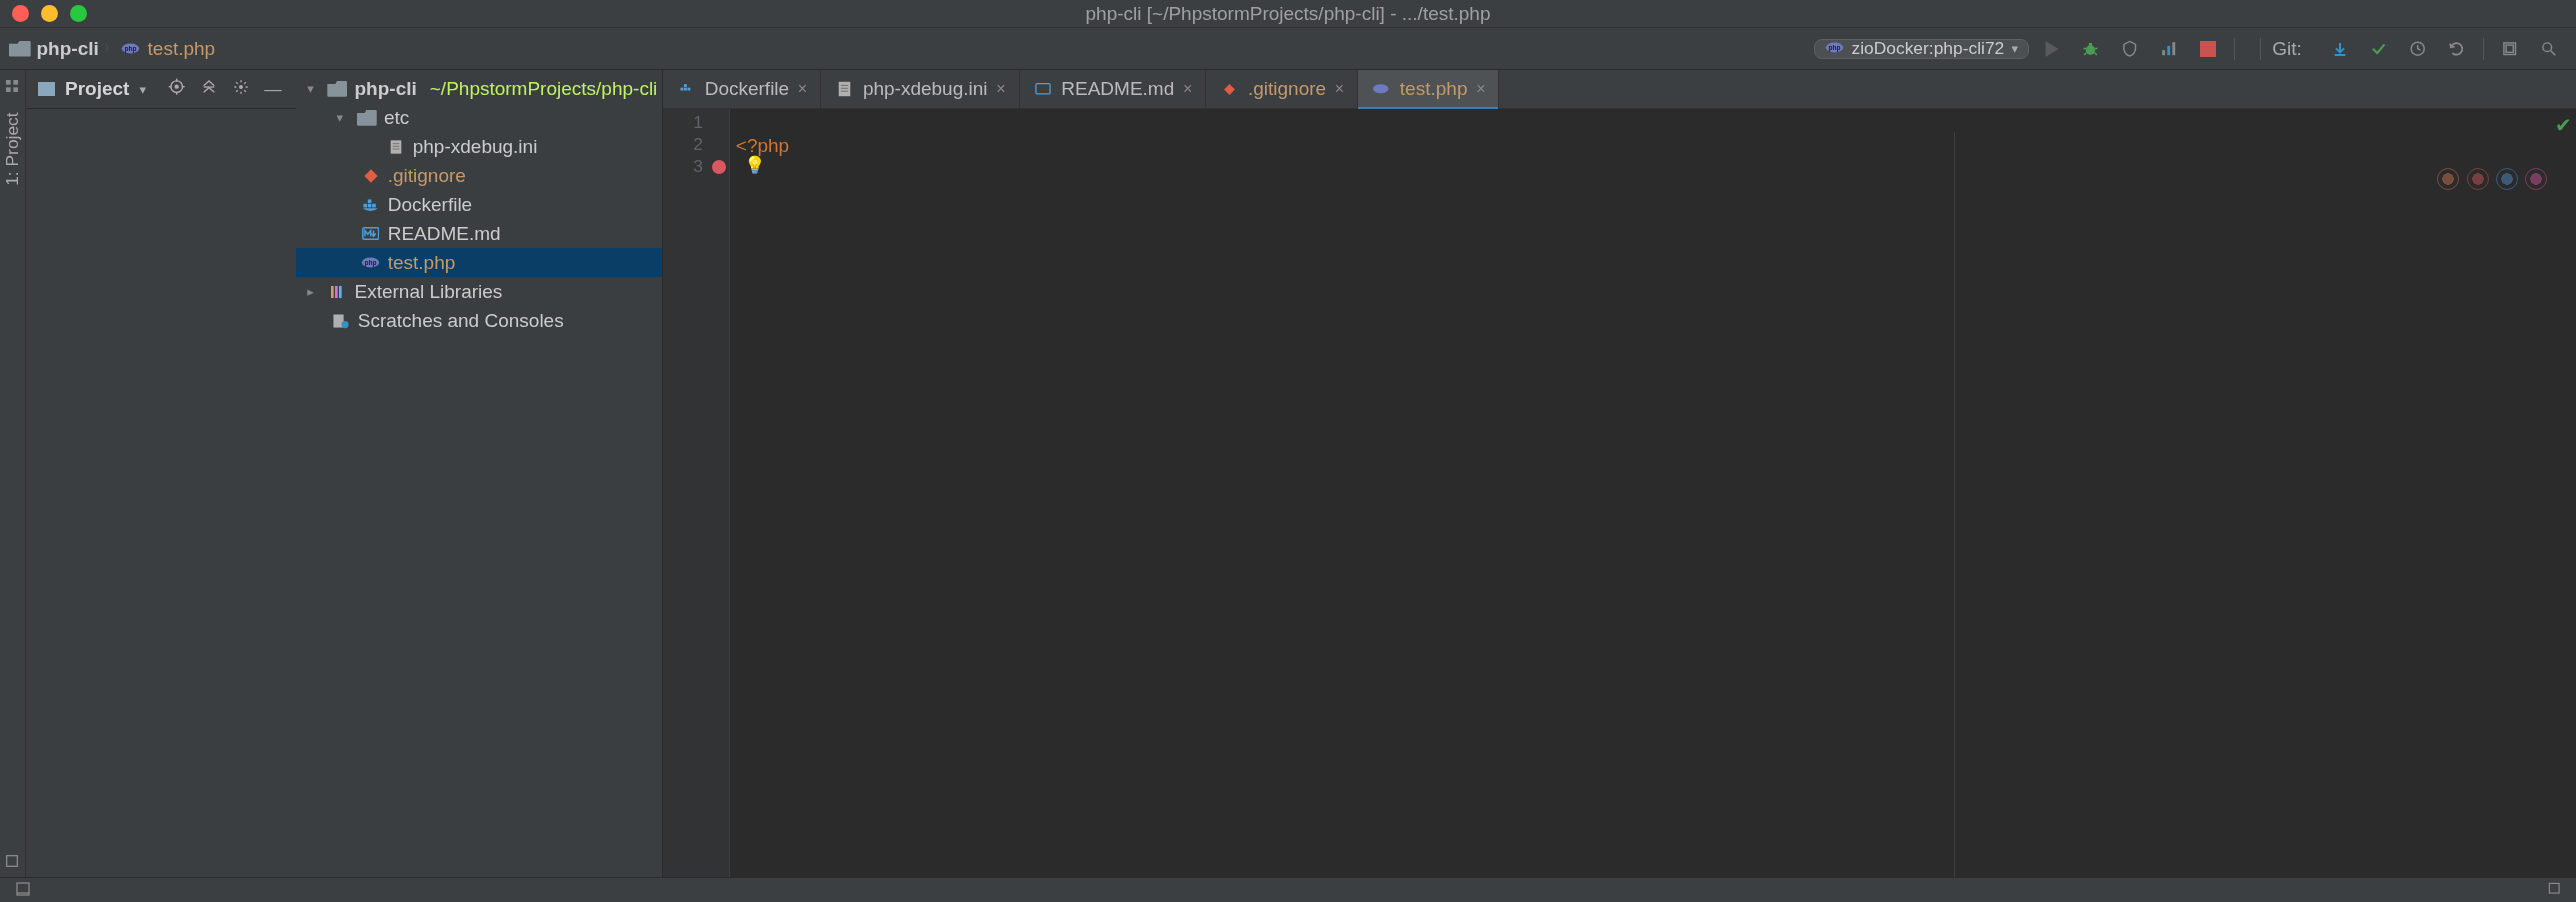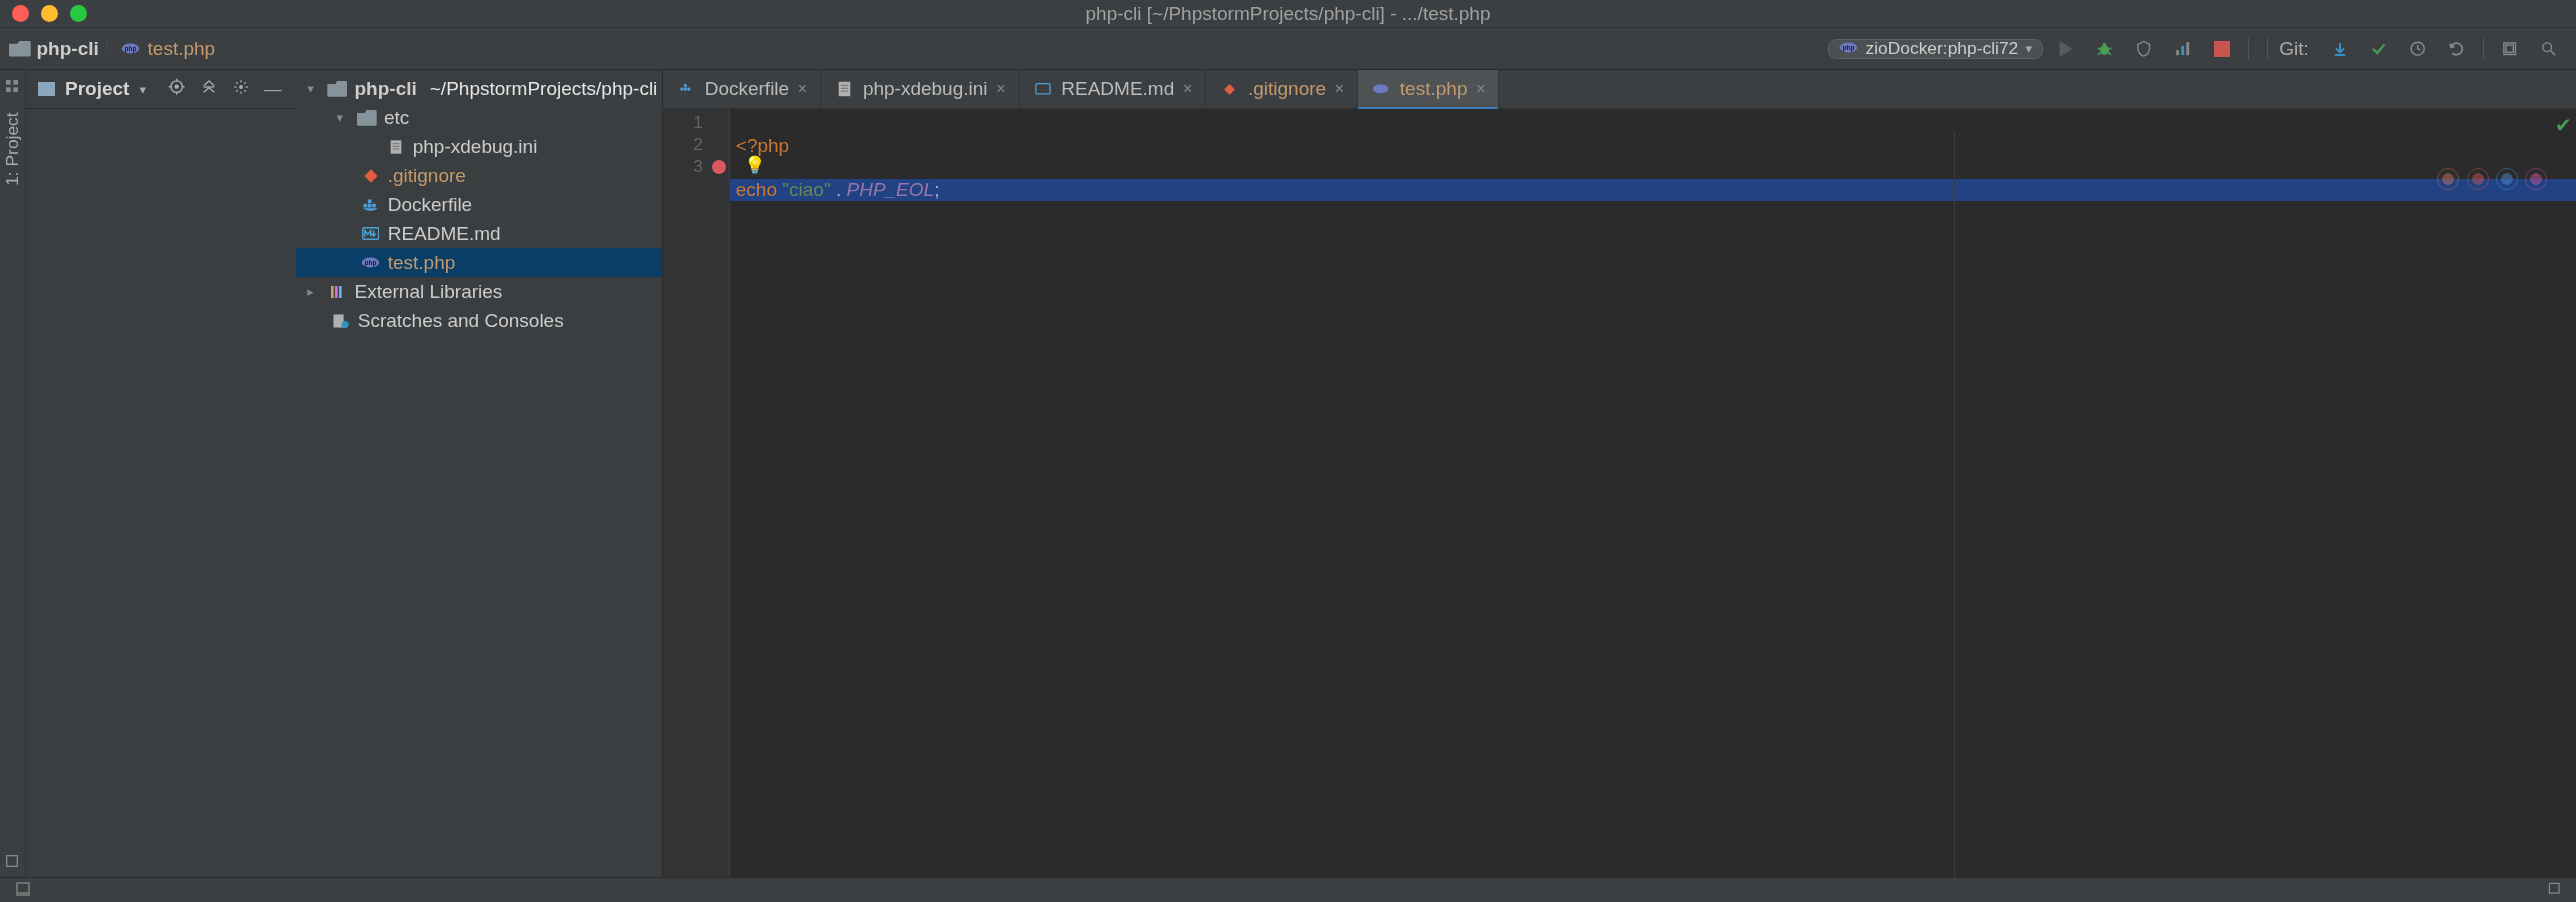--- a/index.html
+++ b/index.html
@@ -24,21 +24,21 @@
 .bc-current { color: #c49a6c; }
 
 .run-config { display: flex; align-items: center; gap: 7.2px; background: #4c5052; border: 0.7px solid #5e6060; border-radius: 8px; padding: 2.9px 10px; margin-right: 10px; height: 20px; }
 .run-config .txt { color: #ccc; font-size: 17.4px; }
 
 .nav-icons { display: flex; align-items: center; gap: 13px; padding-right: 14.5px; }
 .nav-icon { width: 26px; height: 26px; display: flex; align-items: center; justify-content: center; color: #888; font-size: 19px; }
 .icon-play { color: #499c54; }
 .icon-bug { color: #499c54; }
 .icon-stop { width: 16px; height: 16px; background: #c75450; }
-.git-label { color: #aaa; font-size: 19px; margin: 0 5px; border-left: 0.7px solid #555; padding-left: 11.6px; }
+.git-label { color: #aaa; font-size: 19px; margin: 0 12px; border-left: 0.7px solid #555; padding-left: 11.6px; }
 .git-pull { color: #3592c4; }
 .git-commit { color: #499c54; }
 .nav-sep { width: 0.7px; height: 22px; background: #555; }
 
 
 .main-area { flex: 1; display: flex; position: relative; }
 
 
 .left-gutter { width: 26px; background: #3c3f41; border-right: 0.7px solid #323232; display: flex; flex-direction: column; align-items: center; padding-top: 7.2px; gap: 10px; }
 .left-gutter .vert-label { writing-mode: vertical-rl; transform: rotate(180deg); color: #aaa; font-size: 17.4px; padding: 7.2px 0; }
@@ -51,21 +51,21 @@
 .proj-header .ph-title { color: #d4d4d4; font-weight: 600; font-size: 19px; }
 .proj-header .spacer { flex: 1; }
 .proj-header .ph-btn { color: #aaa; font-size: 17.4px; width: 22px; text-align: center; }
 
 .tree { flex: 1; padding-top: 4.3px; font-size: 19px; }
 .tree-row { display: flex; align-items: center; height: 29px; padding-left: 11.6px; gap: 7.2px; color: #ccc; }
 .tree-row.selected { background: #0d293e; background: linear-gradient(#2f65ca00, #2f65ca00), #104a78; background: #2f65ca33; background: #11466b; }
 .tree-row.selected { background: #155081; }
 .tree-row.selected { background: #0a3e66; }
 .tree-row .arrow { width: 13px; color: #888; font-size: 13px; }
-.tree-row .lbl-faded { color: #e5e5e5; }
+.tree-row .lbl-faded { color: #bef264; }
 .tree-row .lbl-orange { color: #c49a6c; }
 .tree-row .lbl-bold { font-weight: 600; }
 
 
 .ficon { width: 20px; height: 19px; display: inline-flex; align-items: center; justify-content: center; font-size: 17.4px; }
 .ficon.folder { background: linear-gradient(#87939a, #87939a); clip-path: polygon(0 20%, 40% 20%, 50% 0, 100% 0, 100% 100%, 0 100%); background: #87939a; border-radius: 1.4px; }
 .ficon.folder { background: #87939a; position: relative; height: 16px; }
 .ficon.folder::before { content: ""; position: absolute; top: -3.6px; left: 0; width: 10px; height: 4.3px; background: #87939a; border-radius: 1.4px 1.4px 0 0; }
 .ficon.file-gear { color: #c49a6c; }
 .ficon.file-git { color: #e05d44; }
@@ -425,23 +425,20 @@
       <div class="code-area">
         <div class="gutter-col">
           <div class="gutter-line">1</div>
           <div class="gutter-line">2</div>
           <div class="gutter-line bp">3</div>
         </div>
         <div class="code-col">
           <div class="wrap-guide"></div>
           <div class="code-line"><span class="kw-orange">&lt;?php</span></div>
           <div class="code-line"></div>
-          <div class="code-line hl">
-            <span class="kw-orange">echo </span><span class="str-green">"ciao"</span><span class="plain"> . </span><span class="const-purple">PHP_EOL</span><span class="plain">;</span>
-          </div>
           <span class="bulb">💡</span>
           <div class="presence">
             <div class="avatar av1"></div>
             <div class="avatar av2"></div>
             <div class="avatar av3"></div>
             <div class="avatar av4"></div>
           </div>
         </div>
         <div class="right-gutter-marks">
           <span class="check-ok">✔</span>

